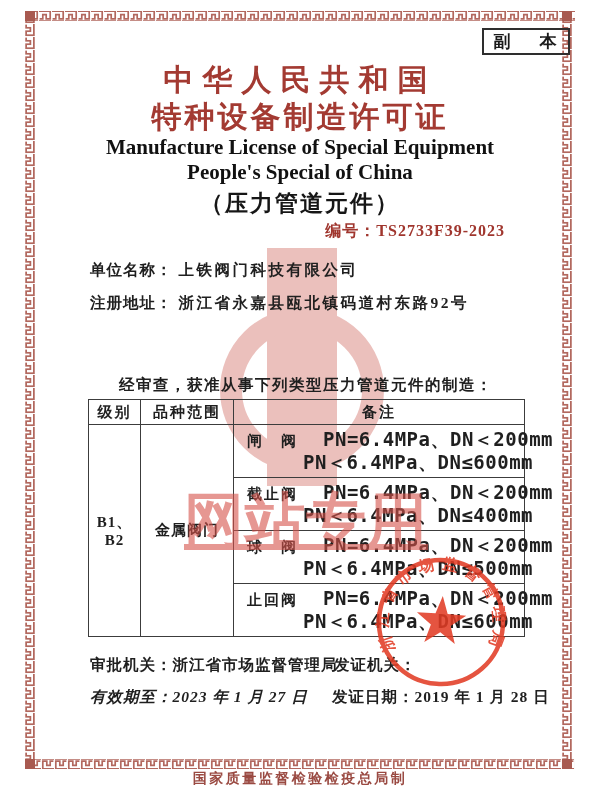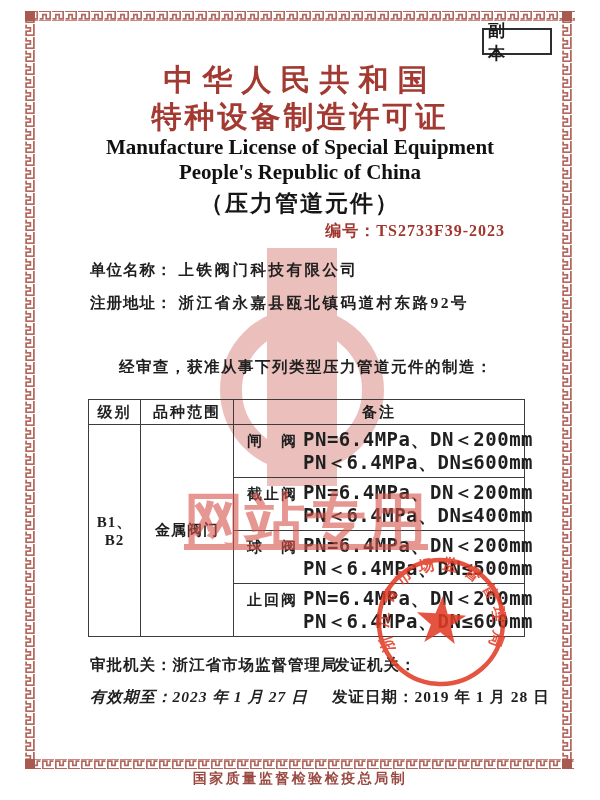--- a/index.html
+++ b/index.html
@@ -26,48 +26,48 @@
   }
 
   
   #seal { position:absolute; left:371px; top:552px; width:140px; height:140px; z-index:4; opacity:.87; color:#e23b24; transform:rotate(4deg); }
   #seal text { font-family:"Liberation Serif",serif; font-weight:700; }
 
   
   .content { position:absolute; inset:0; z-index:2; }
 
   .dup-badge {
-    left:482px; top:28px; width:70px; height:27px;
+    left:482px; top:28px; width:88px; height:27px;
     border:2px solid #2e2e2e;
     display:flex; align-items:center; justify-content:center;
     font-size:17px; font-weight:700; letter-spacing:6px; color:#1a1a1a;
     padding-left:4px;
   }
   .t-cn { width:100%; text-align:center; color:#a33a32; font-weight:700; font-size:30px; }
   #title-cn-1 { top:60px; letter-spacing:9px; }
   #title-cn-2 { top:97px; letter-spacing:3px; }
   .t-en { width:100%; text-align:center; color:#111; font-weight:700; font-size:21px; }
   #title-en-1 { top:135px; }
   #title-en-2 { top:160px; }
   #subtitle { top:188px; width:100%; text-align:center; font-size:23px; font-weight:700; color:#161616; letter-spacing:2px; }
   #license-no { top:221px; right:95px; font-size:16px; font-weight:600; color:#a0362e; letter-spacing:1px; }
 
   .field-row { left:90px; font-size:15.5px; font-weight:700; letter-spacing:1px; white-space:nowrap; }
   .field-row .val { margin-left:6px; letter-spacing:2.5px; }
   #field-0 { top:260px; } #field-1 { top:293px; } #field-2 { top:326px; }
-  #statement { left:119px; top:357px; font-size:15.5px; font-weight:700; letter-spacing:1.5px; }
+  #statement { left:119px; top:375px; font-size:15.5px; font-weight:700; letter-spacing:1.5px; }
 
   
   #license-table { left:88px; top:399px; border-collapse:collapse; table-layout:fixed; width:437px; }
   #license-table th, #license-table td { border:1.5px solid #3c3c3c; font-weight:700; }
   #license-table th { height:25px; font-size:15px; letter-spacing:2px; text-align:center; }
   #license-table td.center { text-align:center; font-size:15px; letter-spacing:1px; }
   #license-table td.note { padding:4px 2px 4px 13px; height:49px; }
   .note-line { white-space:nowrap; line-height:21px; font-size:15px; }
-  .valve { display:inline-block; width:56px; letter-spacing:2px; font-weight:700; }
+  .valve { display:inline-block; width:76px; letter-spacing:2px; font-weight:700; }
   .spec { font-family:"DejaVu Sans Mono","Liberation Mono",monospace; font-size:19px; font-weight:600; letter-spacing:.5px; }
   .note-line2 { margin-left:56px; }
 
   
   .foot { font-size:15.5px; font-weight:700; letter-spacing:1px; white-space:nowrap; }
   #approval { left:90px; top:655px; }
   #issuer { left:334px; top:655px; }
   #valid { left:90px; top:687px;font-style:italic; }
   #issue-date { left:332px; top:687px; }
   #bottom-note { top:770px; width:100%; text-align:center; font-size:14px; font-weight:600; color:#9a4a42; letter-spacing:2.5px; }
@@ -113,21 +113,21 @@
   <polygon fill="currentColor" points="70,44 76.1,61.6 94.7,62 79.9,73.2 85.3,91 70,80.4 54.7,91 60.1,73.2 45.3,62 63.9,61.6"></polygon>
 </svg>
 
 <div class="content">
 
   <div class="abs dup-badge">副　本</div>
 
   <div class="abs t-cn" id="title-cn-1">中华人民共和国</div>
   <div class="abs t-cn" id="title-cn-2">特种设备制造许可证</div>
   <div class="abs t-en" id="title-en-1">Manufacture License of Special Equipment</div>
-  <div class="abs t-en" id="title-en-2">People's Republic of China</div>
+  <div class="abs t-en" id="title-en-2">People's Special of China</div>
   <div class="abs" id="subtitle">（压力管道元件）</div>
 
   <div class="abs" id="license-no">
     <span>编号：</span><span>TS2733F39-2023</span>
   </div>
 
   <div class="abs field-row" id="field-0">
     <span>单位名称：</span><span class="val">上铁阀门科技有限公司</span>
   </div>
   <div class="abs field-row" id="field-1">

